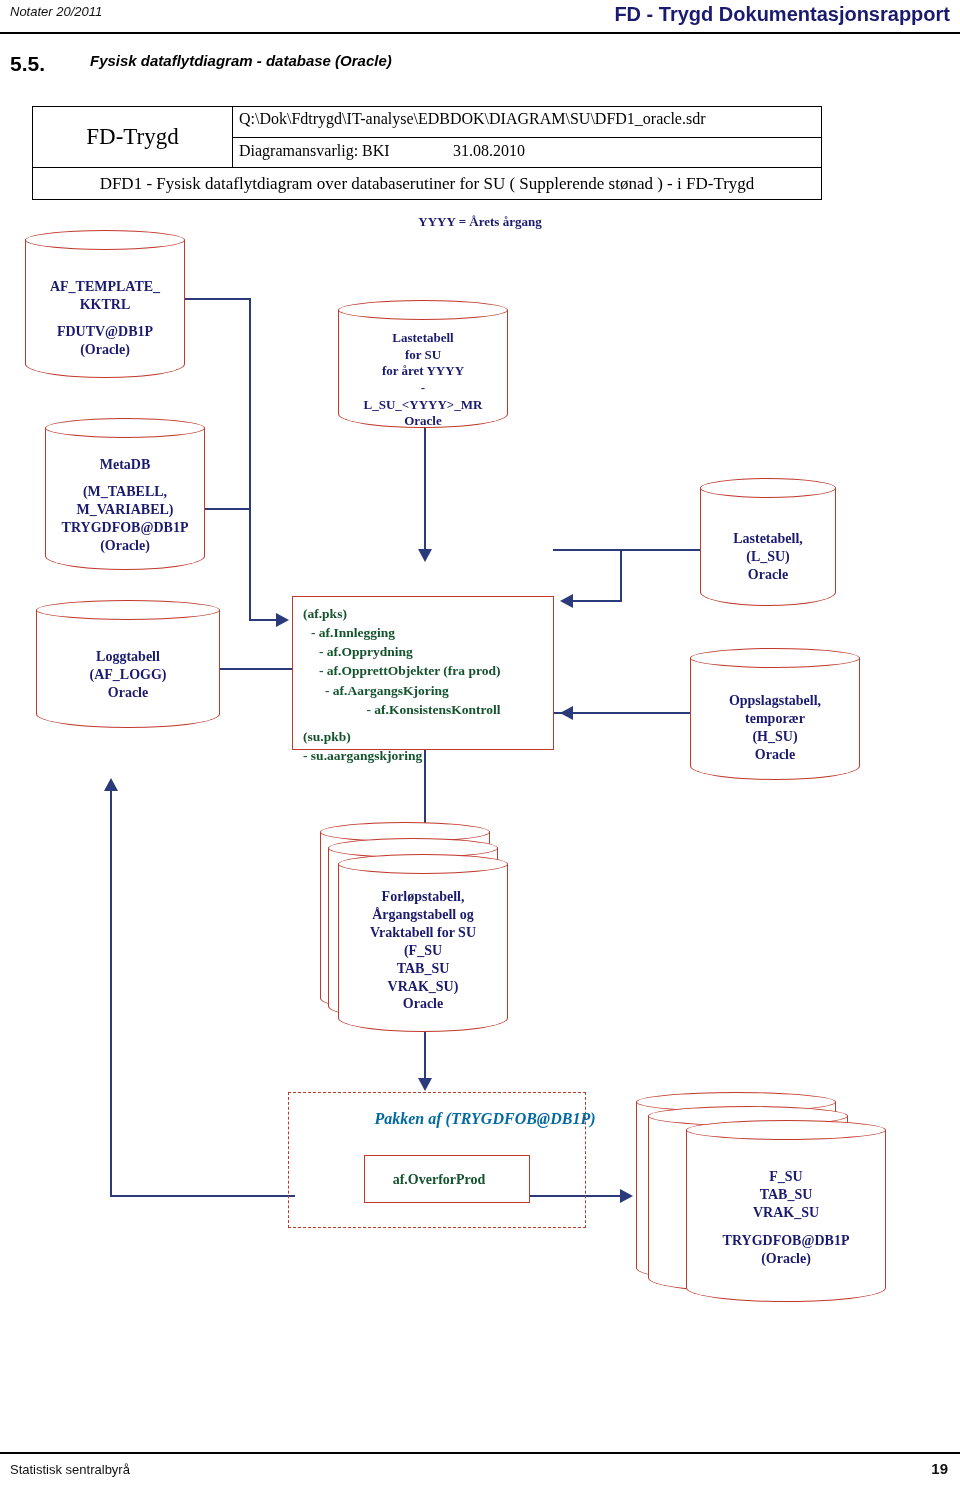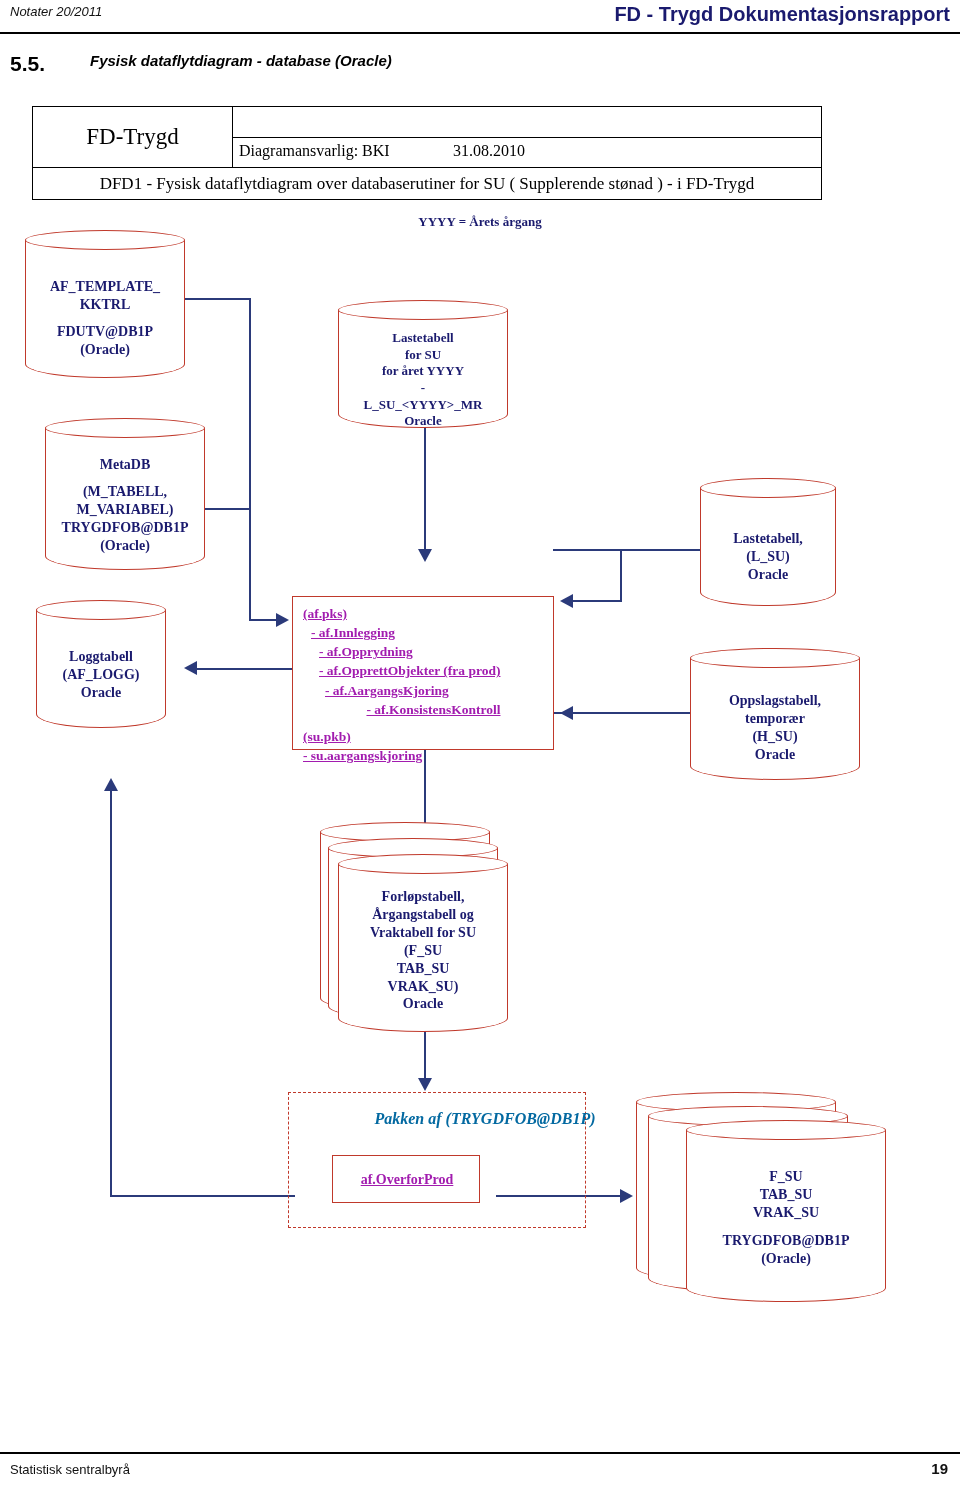--- a/index.html
+++ b/index.html
@@ -196,22 +196,21 @@
     border: 1.6px solid #c0392b;
     background: #fff;
     box-sizing: border-box;
     z-index: 4;
   }
   .proc-text {
     position: absolute;
     font-size: 13.5px;
     font-weight: bold;
     line-height: 1.42;
-    color: #a21caf;
-    text-decoration: underline;
+    color: #14532d;
   }
 
   .dashed-box {
     position: absolute;
     border: 1.5px dashed #c0392b;
     box-sizing: border-box;
   }
   .dashed-title {
     position: absolute;
     font-size: 16px;
@@ -258,20 +257,21 @@
 <div class="page-header">
   <div class="hdr-left">Notater 20/2011</div>
   <div class="hdr-right">FD - Trygd Dokumentasjonsrapport</div>
 </div>
 
 <div class="sec-num">5.5.</div>
 <div class="sec-title">Fysisk dataflytdiagram - database (Oracle)</div>
 
 <div class="title-box">
   <div class="tb-left">FD-Trygd</div>
+  <div class="tb-path">Q:\Dok\Fdtrygd\IT-analyse\EDBDOK\DIAGRAM\SU\DFD1_oracle.sdr</div>
   <div class="tb-divider"></div>
   <div class="tb-resp">Diagramansvarlig: BKI</div>
   <div class="tb-date">31.08.2010</div>
 </div>
 <div class="subtitle-box">DFD1 - Fysisk dataflytdiagram over databaserutiner for SU ( Supplerende stønad ) -  i FD-Trygd</div>
 
 <div class="yyyy-note">YYYY = Årets årgang</div>
 
 <div class="ln" style="left:185px; top:298px; width:66px; height:1.6px;"></div>
 <div class="ln" style="left:249px; top:298px; width:1.6px; height:212px;"></div>
@@ -332,21 +332,21 @@
   <div class="cyl-label" style="top:38px;">
     <div>MetaDB</div>
     <div style="height:9px;"></div>
     <div>(M_TABELL,</div>
     <div>M_VARIABEL)</div>
     <div>TRYGDFOB@DB1P</div>
     <div>(Oracle)</div>
   </div>
 </div>
 
-<div class="cyl" style="left:36px; top:600px; width:130px; height:128px;">
+<div class="cyl" style="left:36px; top:600px; width:184px; height:128px;">
   <div class="cap">
     <div class="body"></div>
     <div class="top"></div>
   </div>
   <div class="cyl-label" style="top:48px;">
     <div>Loggtabell</div>
     <div>(AF_LOGG)</div>
     <div>Oracle</div>
   </div>
 </div>
@@ -455,20 +455,20 @@
     <div style="padding-left:22px;">- af.AargangsKjoring</div>
     <div style="padding-left:28px;text-align:right;">- af.KonsistensKontroll</div>
     <div style="height:8px;"></div>
     <div>(su.pkb)</div>
     <div>- su.aargangskjoring</div>
   </div>
 </div>
 
 <div class="dashed-box" style="left:288px; top:1092px; width:298px; height:136px;"></div>
 <div class="dashed-title" style="left:288px; top:1110px; width:298px;">Pakken af (TRYGDFOB@DB1P)</div>
-<div class="proc-box" style="left:332px; top:1155px; width:148px; height:48px;">
+<div class="proc-box" style="left:364px; top:1155px; width:166px; height:48px;">
   <div class="proc-text" style="left:0; top:14px; width:148px; text-align:center; font-size:14px;">af.OverforProd</div>
 </div>
 
 <div class="page-footer">
   <div class="ftr-left">Statistisk sentralbyrå</div>
   <div class="ftr-right">19</div>
 </div>
 
 </body></html>

